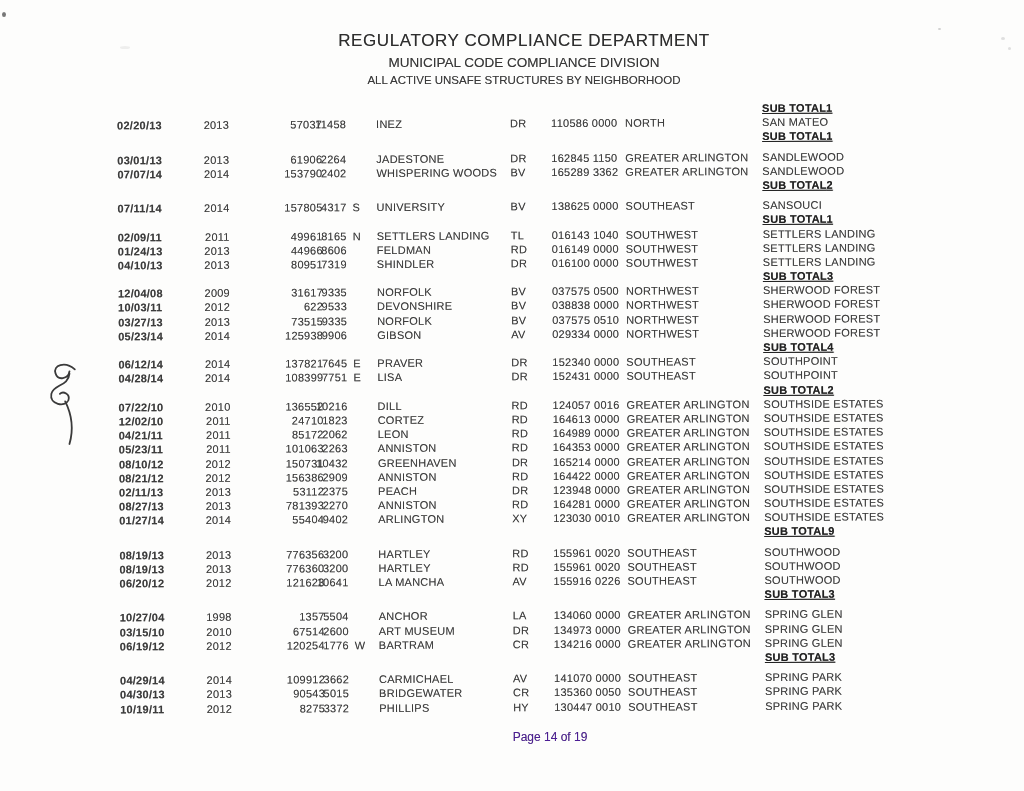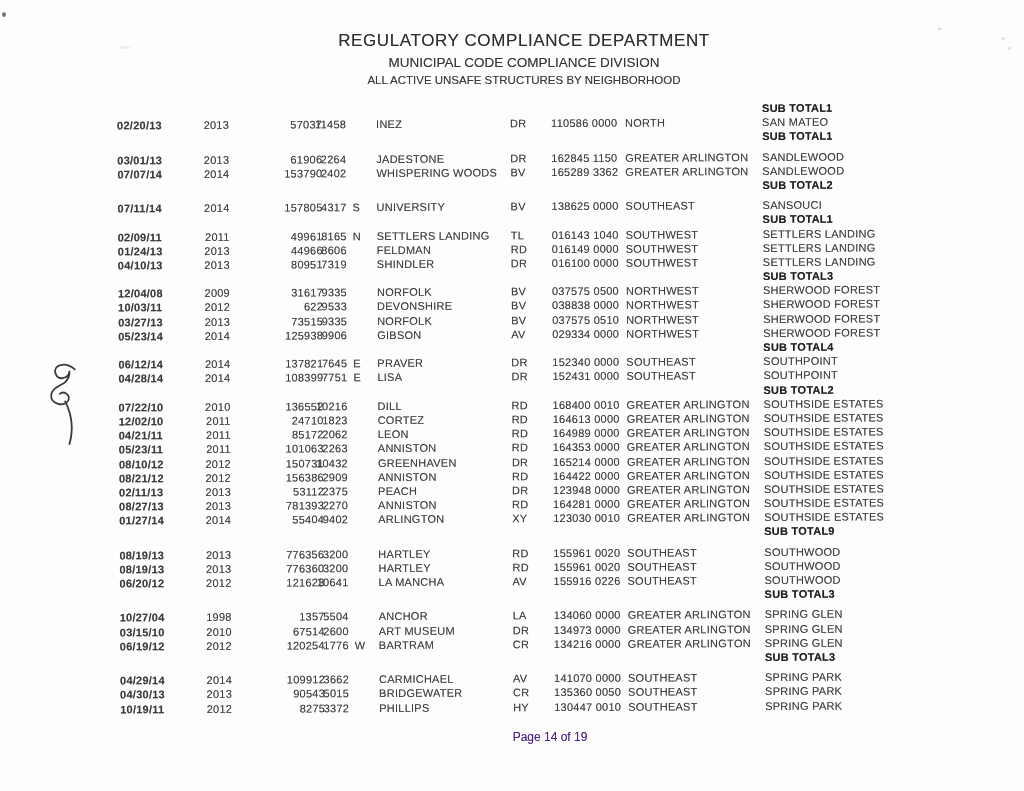--- a/index.html
+++ b/index.html
@@ -42,21 +42,21 @@
   .c.date{left:117px;font-weight:bold;}
   .c.year{left:185px;width:44px;text-align:right;}
   .c.case{left:237px;width:62px;text-align:right;margin-left:23px;}
   .c.stno{left:280px;width:66px;text-align:right;}
   .c.sfx{left:352px;}
   .c.sname{left:376px;}
   .c.stype{left:510px;}
   .c.parcel{left:551px;}
   .c.district{left:625px;}
   .c.hood{left:762px;}
-  .subtotal-row .c{font-weight:bold;color:#222;text-shadow:0 0 .6px rgba(30,30,30,.6);}
+  .subtotal-row .c{font-weight:bold;color:#222;text-shadow:0 0 .6px rgba(30,30,30,.6);text-decoration:underline;}
   .c.stlabel{left:762px;}
   .c.stcount{left:826px;}
 
   footer{position:absolute;top:727px;left:38px;width:1024px;text-align:center;}
   .page-label{font-size:12px;color:#4c1d95;text-shadow:0 0 .5px rgba(60,60,60,.5);}
 
   .scribble{position:absolute;left:30px;top:358px;width:64px;height:92px;}
 </style>
 </head>
 <body>
@@ -257,21 +257,21 @@
         <span class="c stlabel">SUB TOTAL</span>
         <span class="c stcount">2</span>
       </div>
       <div class="row data-row">
         <span class="c date">07/22/10</span>
         <span class="c year">2010</span>
         <span class="c case">136552</span>
         <span class="c stno">10216</span>
         <span class="c sname">DILL</span>
         <span class="c stype">RD</span>
-        <span class="c parcel">168400 0010</span>
+        <span class="c parcel">124057 0016</span>
         <span class="c district">GREATER ARLINGTON</span>
         <span class="c hood">SOUTHSIDE ESTATES</span>
       </div>
       <div class="row data-row">
         <span class="c date">12/02/10</span>
         <span class="c year">2011</span>
         <span class="c case">24710</span>
         <span class="c stno">1823</span>
         <span class="c sname">CORTEZ</span>
         <span class="c stype">RD</span>

